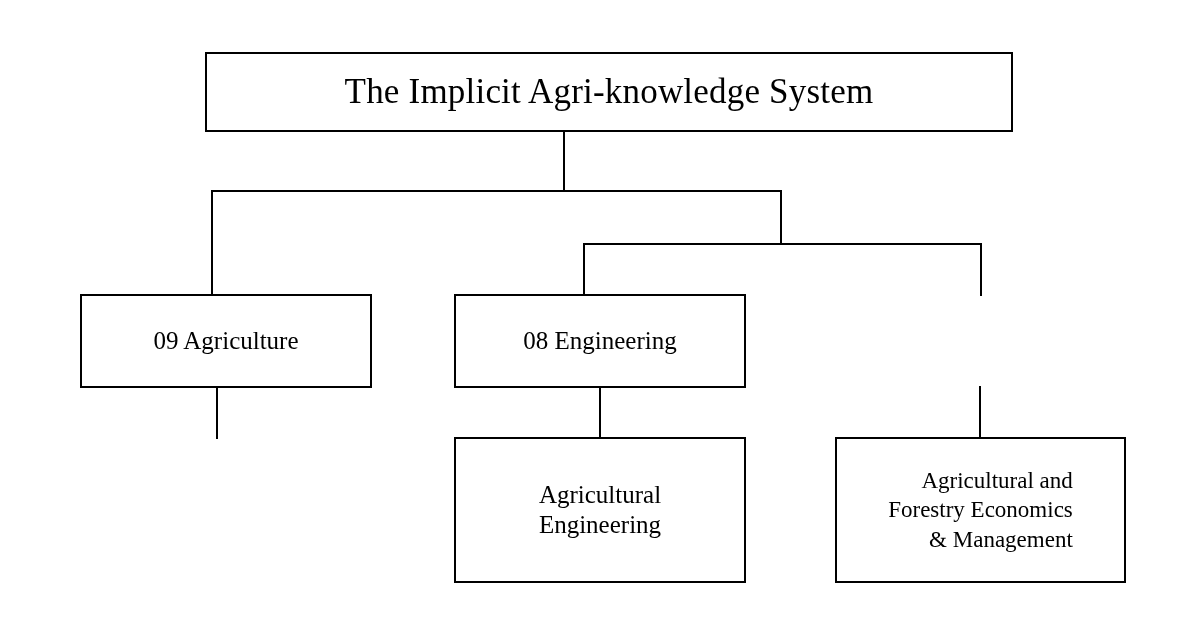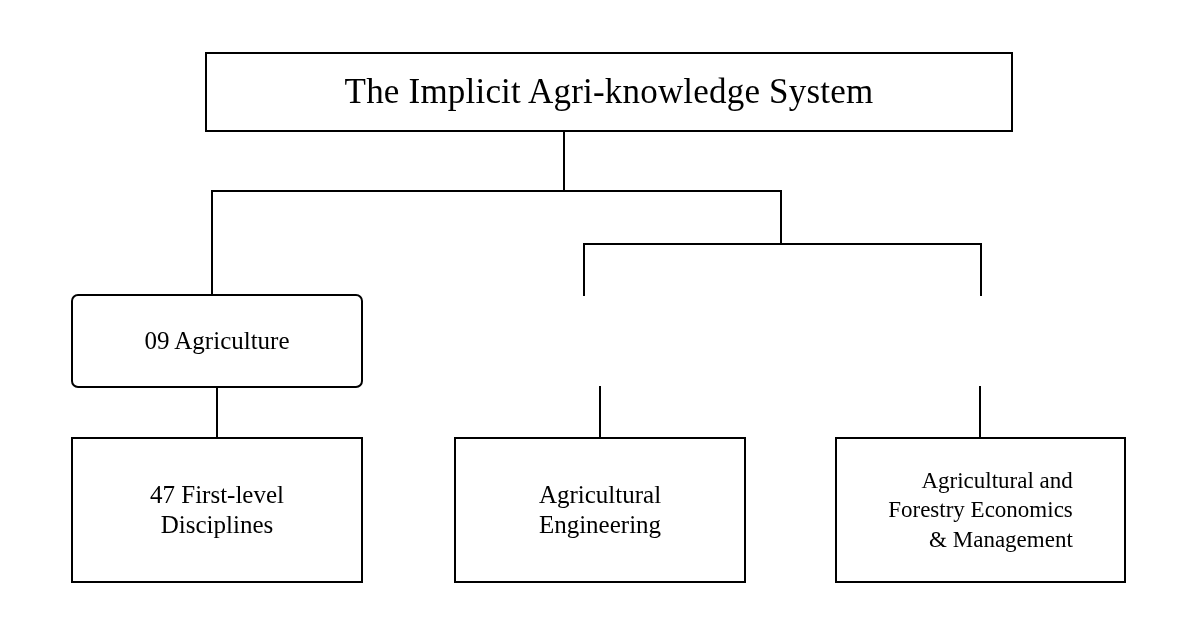--- a/index.html
+++ b/index.html
@@ -48,21 +48,21 @@
     letter-spacing: 0.2px;
   }
   
   .level2 {
     top: 294px;
     height: 94px;
   }
   .level2 .node-label {
     font-size: 25px;
   }
-  #node-agriculture { left: 71px;  width: 292px; border-radius: 7px; }
+  #node-agriculture { left: 80px;  width: 292px; }
   #node-engineering { left: 454px; width: 292px; }
   #node-management  { left: 835px; width: 291px; }
   
   .level3 {
     top: 437px;
     height: 146px;
   }
   .level3 .node-label {
     font-size: 25px;
   }
@@ -117,25 +117,24 @@
   <div class="conn conn-v" id="conn-eng-agrieng"></div>
   <div class="conn conn-v" id="conn-mgmt-forestry"></div>
 
   <div class="node-box" id="node-root">
     <span class="node-label">The Implicit Agri-knowledge System</span>
   </div>
 
   <div class="node-box level2" id="node-agriculture">
     <span class="node-label">09 Agriculture</span>
   </div>
+  <div class="node-box level2" id="node-engineering">
+    <span class="node-label">08 Engineering</span>
+  </div>
 
-  <div class="node-box level3" id="node-disciplines">
-    <span class="node-label">47 First-level
-Disciplines</span>
-  </div>
   <div class="node-box level3" id="node-agri-eng">
     <span class="node-label">Agricultural
 Engineering</span>
   </div>
   <div class="node-box level3" id="node-agri-forestry">
     <span class="node-label">Agricultural and
 Forestry Economics
 &amp; Management</span>
   </div>
 

